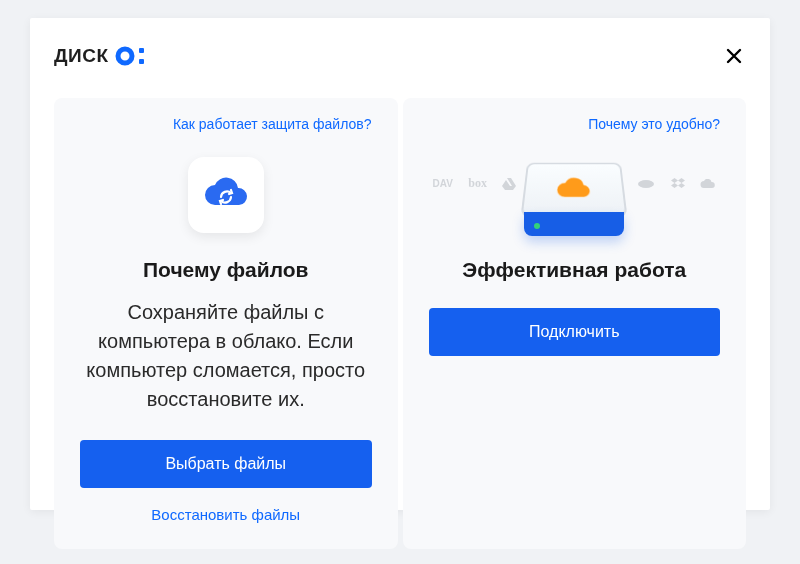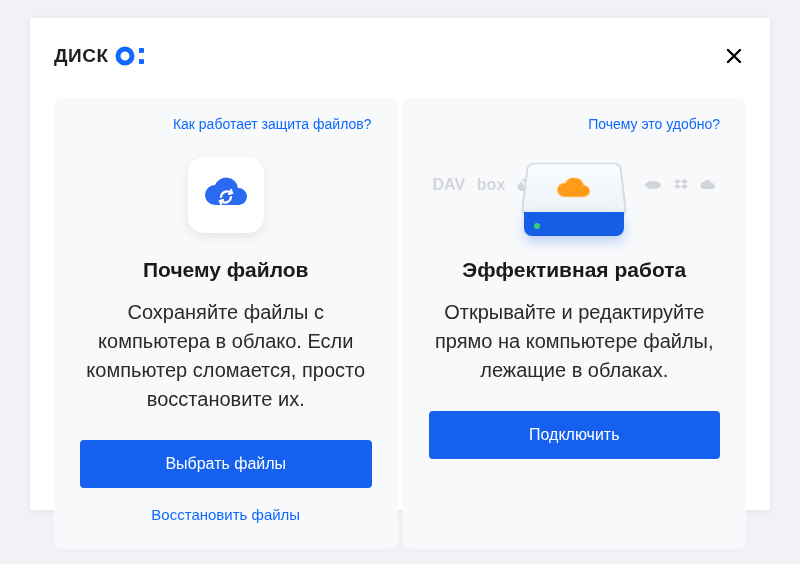--- a/index.html
+++ b/index.html
@@ -219,22 +219,22 @@
 
       <button class="primary-btn">Выбрать файлы</button>
       <div class="secondary-link">Восстановить файлы</div>
     </div>
 
     <div class="card">
       <a class="help-link">Почему это удобно?</a>
 
       <div class="illustration">
         <div class="provider-icons">
-          <span style="font-size:16px;">DAV</span>
-          <span style="font-size:16px;">box</span>
+          <span style="font-size:10px;">DAV</span>
+          <span style="font-size:12px;font-family:Liberation Serif, serif;">box</span>
           <span>
             <svg width="14" height="12" viewBox="0 0 14 12">
                 <path d="M5 0 L9 0 L14 8 L10 8 Z M0 8 L4 2 L8 8 Z M3 12 L0 8 L14 8 L11 12 Z" fill="#c2c6cc"></path>
               </svg>
           </span>
           <span style="width:90px"></span>
           <span>
             <svg width="18" height="10" viewBox="0 0 18 10">
                 <ellipse cx="9" cy="5" rx="8" ry="4" fill="#c2c6cc"></ellipse>
               </svg>
@@ -256,19 +256,18 @@
               <path d="M30 24 H11 a8 8 0 0 1 0-16 a10 10 0 0 1 19 2.5 a6.8 6.8 0 0 1 0 13.5 Z" fill="#ff9b1a"></path>
               <path d="M30 24 H11 a8 8 0 0 1 0-16 a10 10 0 0 1 19 2.5 a6.8 6.8 0 0 1 0 13.5 Z" fill="none" stroke="#fff" stroke-width="1.2" opacity="0.5"></path>
             </svg>
           </div>
           <div class="drive-front"></div>
           <div class="drive-led"></div>
         </div>
       </div>
 
       <h2 class="card-title">Эффективная работа</h2>
-      <p class="card-desc">Открывайте и редактируйте прямо на компьютере файлы, лежащие в облаках.</p>
 
       <button class="primary-btn">Подключить</button>
     </div>
 
   </div>
 </div>
 
 </body></html>

